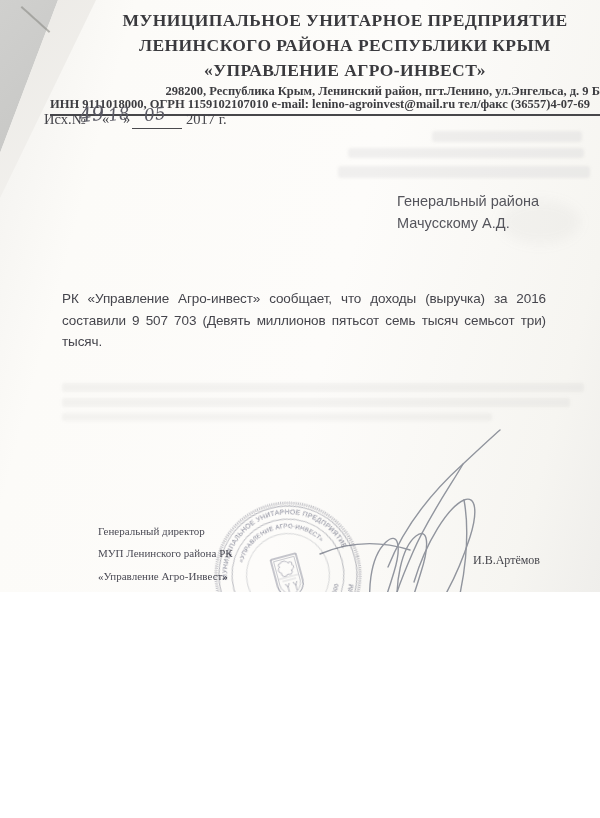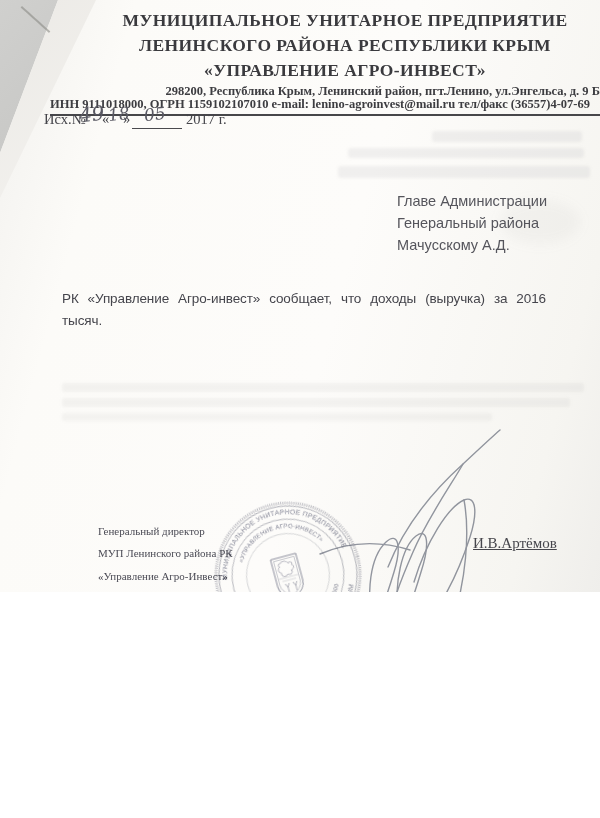--- a/index.html
+++ b/index.html
@@ -39,21 +39,21 @@
     font-size:14.5px;line-height:22px;color:#55555c;}
   
   .body-text{position:absolute;left:62px;top:288px;width:484px;
     font-family:"Liberation Sans",sans-serif;font-size:13.5px;line-height:21.6px;
     letter-spacing:-.1px;color:#45454c;}
   .body-line{text-align:justify;text-align-last:justify;}
   .body-line.first{padding-left:62px;}
   .body-line.last{text-align-last:left;}
   
   .sig-block{position:absolute;left:98px;top:520px;font-size:11px;line-height:22.3px;color:#4b4b55;z-index:2;}
-  .signer{position:absolute;left:473px;top:535px;font-size:15px;color:#46464c;z-index:2;text-decoration:underline;}
+  .signer{position:absolute;left:473px;top:553px;font-size:12px;color:#46464c;z-index:2;}
   
   .stamp{position:absolute;left:212px;top:499px;width:152px;height:152px;z-index:3;
     transform:rotate(-15deg);mix-blend-mode:multiply;filter:blur(.3px);opacity:.88;}
   .stamp text{font-family:"Liberation Sans",sans-serif;fill:#73768a;}
   
   .autograph{position:absolute;left:318px;top:422px;width:190px;height:235px;z-index:4;
     mix-blend-mode:multiply;opacity:.95;}
 </style>
 </head>
 <body>
@@ -86,27 +86,27 @@
     <span class="pr" style="left:58px">«</span>
     <span class="hand pr" style="left:64px;top:-4px;font-size:17px">18</span>
     <span class="pr" style="left:79px">»</span>
     <span class="month-slot">
         <span class="hand" style="position:absolute;left:12px;top:-4px;font-size:17px">05</span>
       </span>
     <span class="pr" style="left:142px">2017 г.</span>
   </div>
 
   <div class="addressee">
-    <div>Главе Администрации</div>
     <div>Генеральный района</div>
     <div>Мачусскому А.Д.</div>
   </div>
 
   <div class="body-text">
     <div class="body-line">РК «Управление Агро-инвест» сообщает, что доходы (выручка) за 2016</div>
+    <div class="body-line">составили 9 507 703 (Девять миллионов пятьсот семь тысяч семьсот три)</div>
     <div class="body-line last">тысяч.</div>
   </div>
 
   <div class="sig-block">
     <div>Генеральный директор</div>
     <div>МУП Ленинского района РК</div>
     <div>«Управление Агро-Инвест»</div>
   </div>
   <div class="signer">И.В.Артёмов</div>
 

